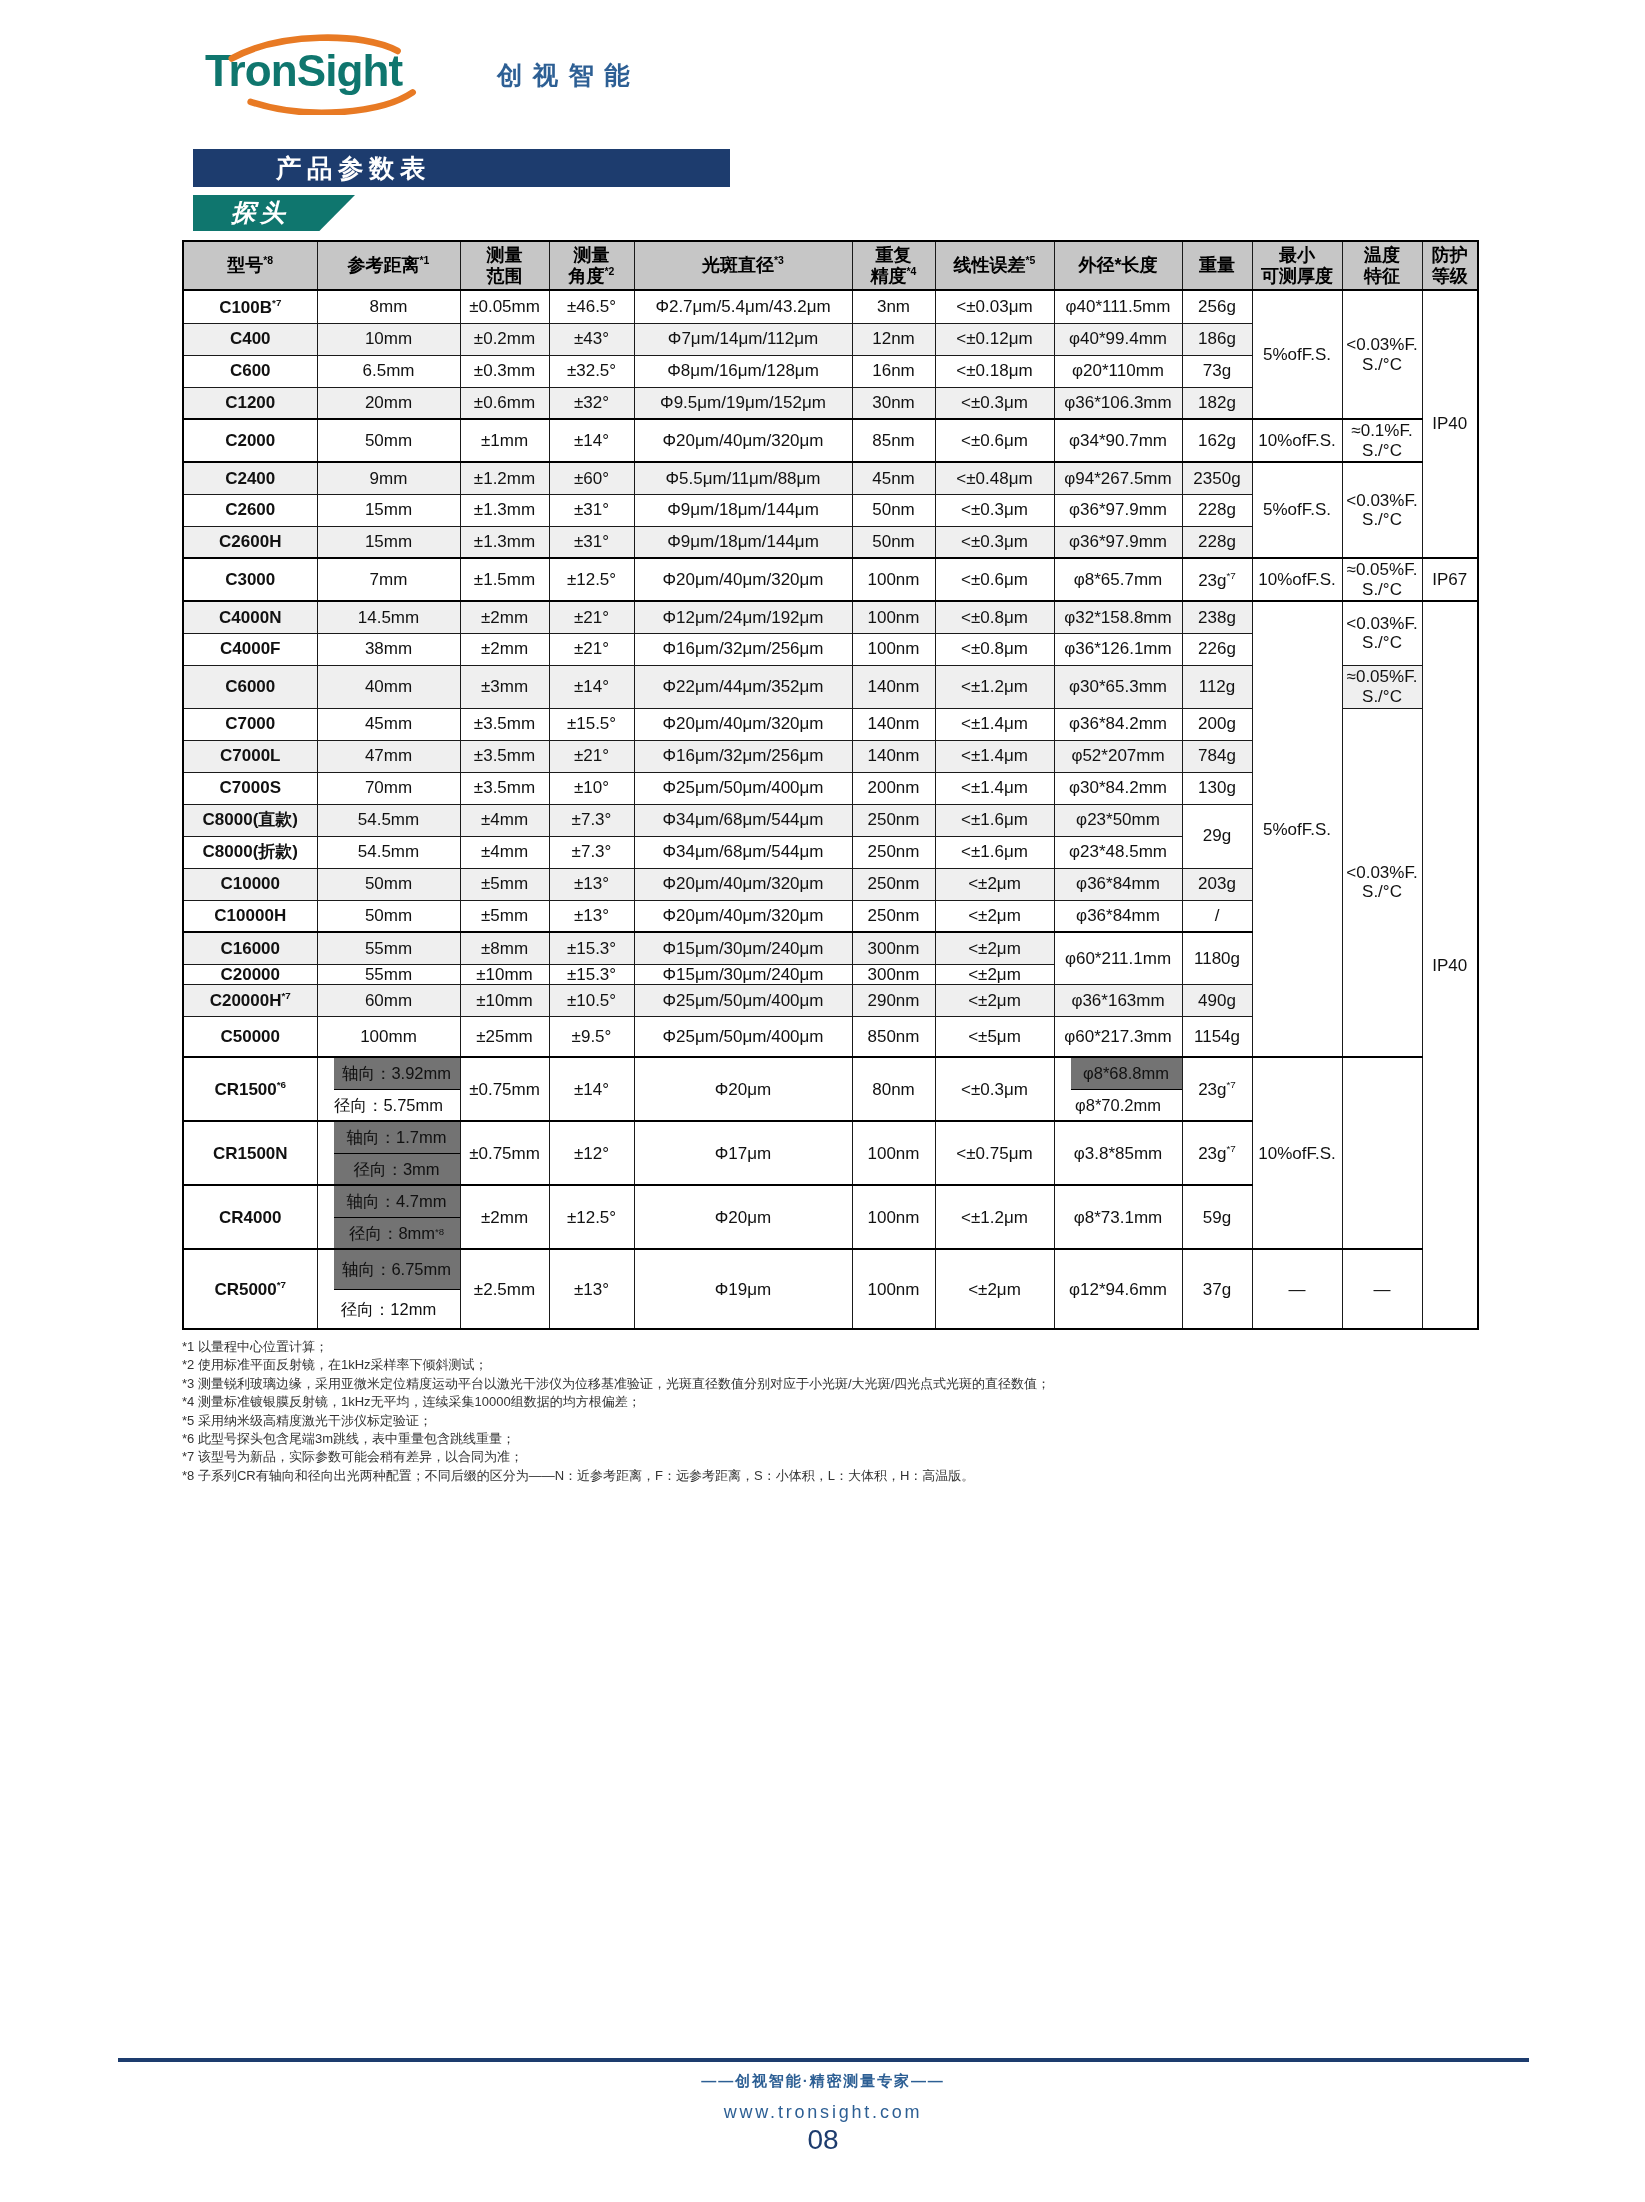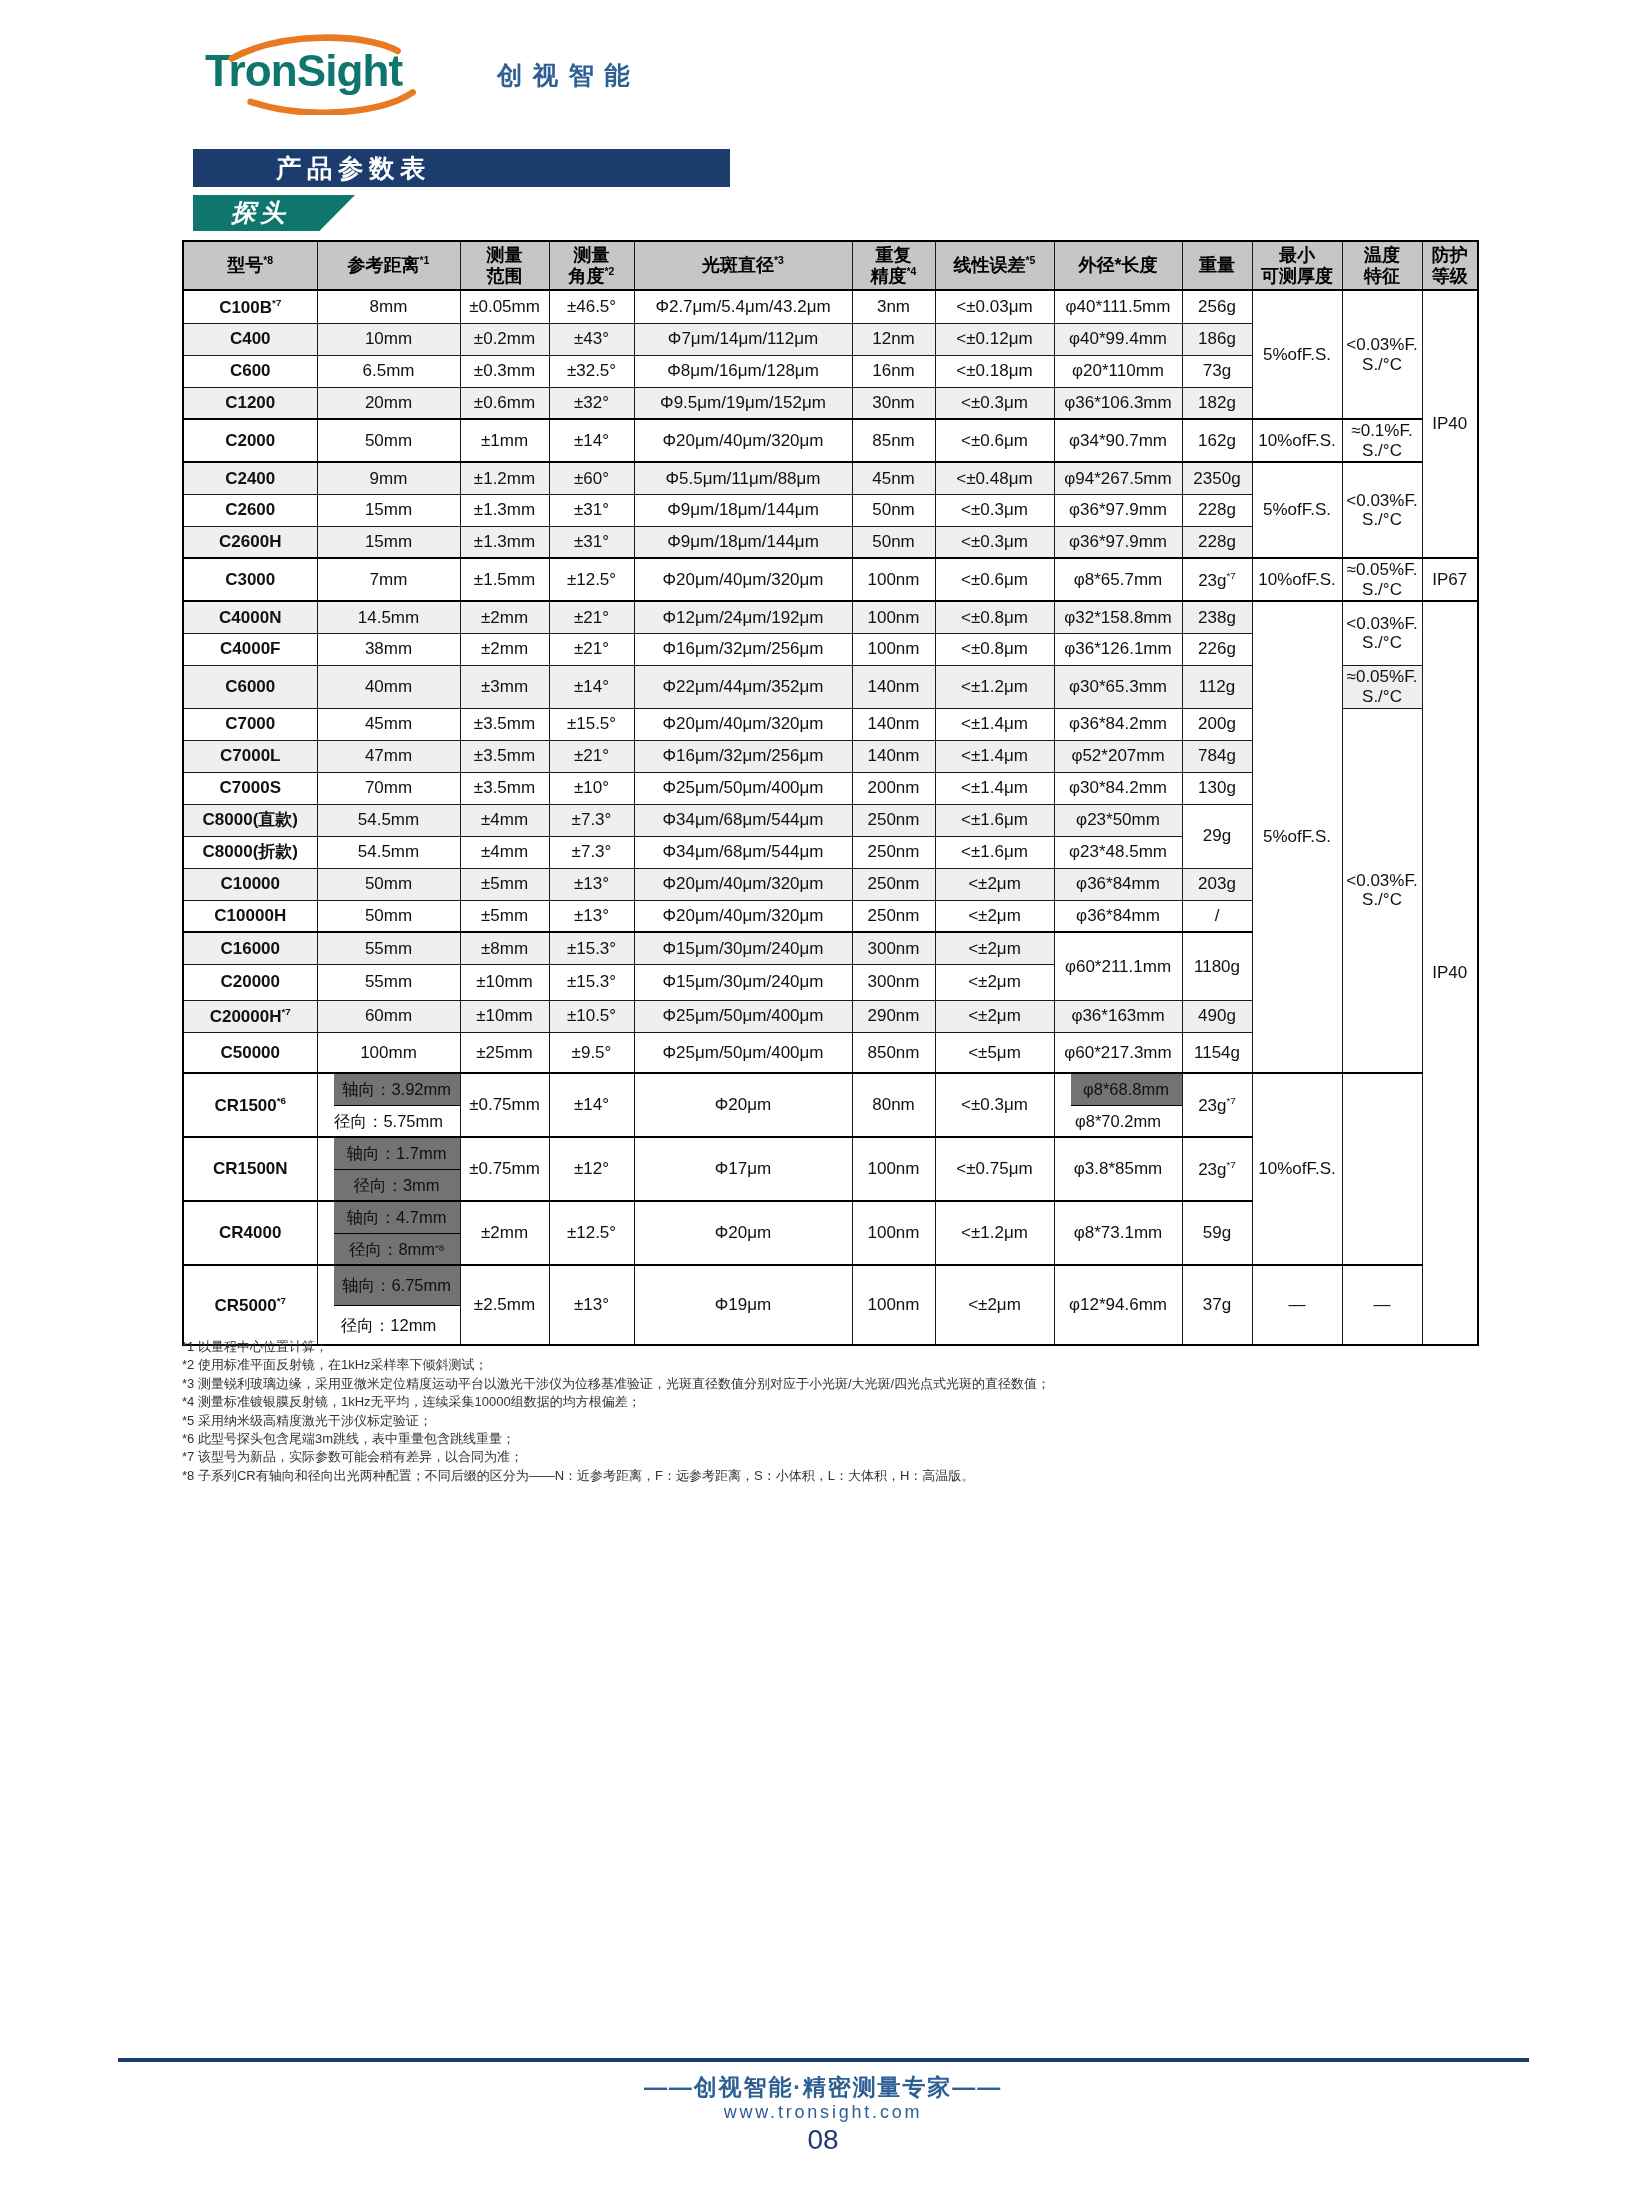--- a/index.html
+++ b/index.html
@@ -61,21 +61,21 @@
   .sub.first{border-bottom:1.9px solid #000;}
   .sub.sgray{background:#737373;margin-left:16px;}
 
   
   .footnotes{position:absolute;left:182px;top:1338px;width:1318px;}
   .footnote{font-size:13px;line-height:18.4px;color:#333;}
 
   
   .footer-line{position:absolute;left:118px;top:2058px;width:1411px;height:3.8px;background:#1d3c6e;}
   .footer-slogan{position:absolute;left:0;top:2072px;width:1646px;text-align:center;
-    color:#2d5f94;font-weight:bold;font-size:23px;letter-spacing:1.9px;}
+    color:#2d5f94;font-weight:bold;font-size:15px;letter-spacing:1.9px;}
   .footer-url{position:absolute;left:0;top:2102px;width:1646px;text-align:center;
     color:#2d5f94;font-size:18px;letter-spacing:2.8px;}
   .footer-page{position:absolute;left:0;top:2124px;width:1646px;text-align:center;
     color:#1d3c6e;font-size:28px;}
 </style>
 </head>
 <body>
 
 <div class="logo">
   <div class="logo-word">
@@ -351,21 +351,21 @@
           <td class="col-model shade">C16000</td>
           <td class="col-ref shade">55mm</td>
           <td class="col-range shade">±8mm</td>
           <td class="col-angle shade">±15.3°</td>
           <td class="col-spot shade">Φ15μm/30μm/240μm</td>
           <td class="col-repeat shade">300nm</td>
           <td class="col-linear shade">&lt;±2μm</td>
           <td class="col-size" rowspan="2">φ60*211.1mm</td>
           <td class="col-weight" rowspan="2">1180g</td>
         </tr>
-        <tr style="height: 36px;">
+        <tr style="height: 20px;">
           <td class="col-model">C20000</td>
           <td class="col-ref">55mm</td>
           <td class="col-range">±10mm</td>
           <td class="col-angle">±15.3°</td>
           <td class="col-spot">Φ15μm/30μm/240μm</td>
           <td class="col-repeat">300nm</td>
           <td class="col-linear">&lt;±2μm</td>
         </tr>
         <tr style="height: 32px;">
           <td class="col-model shade">C20000H<sup>*7</sup></td>

